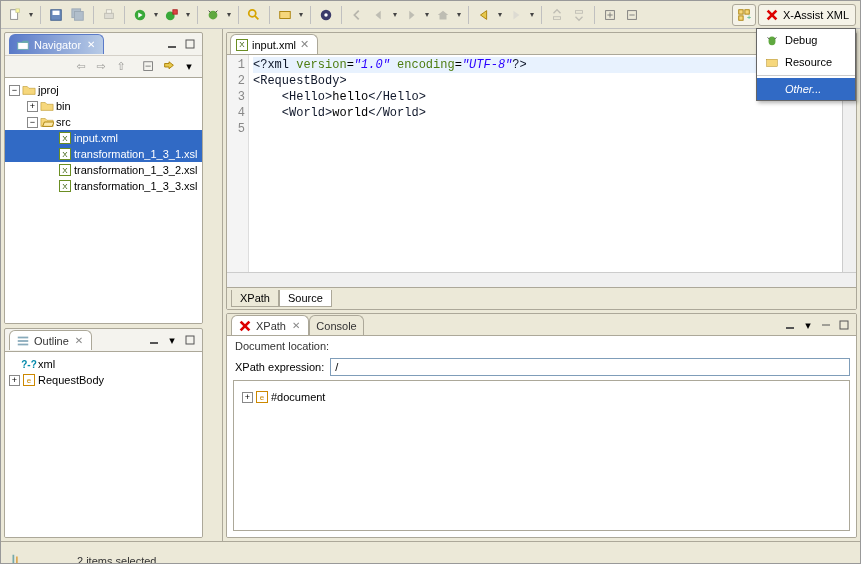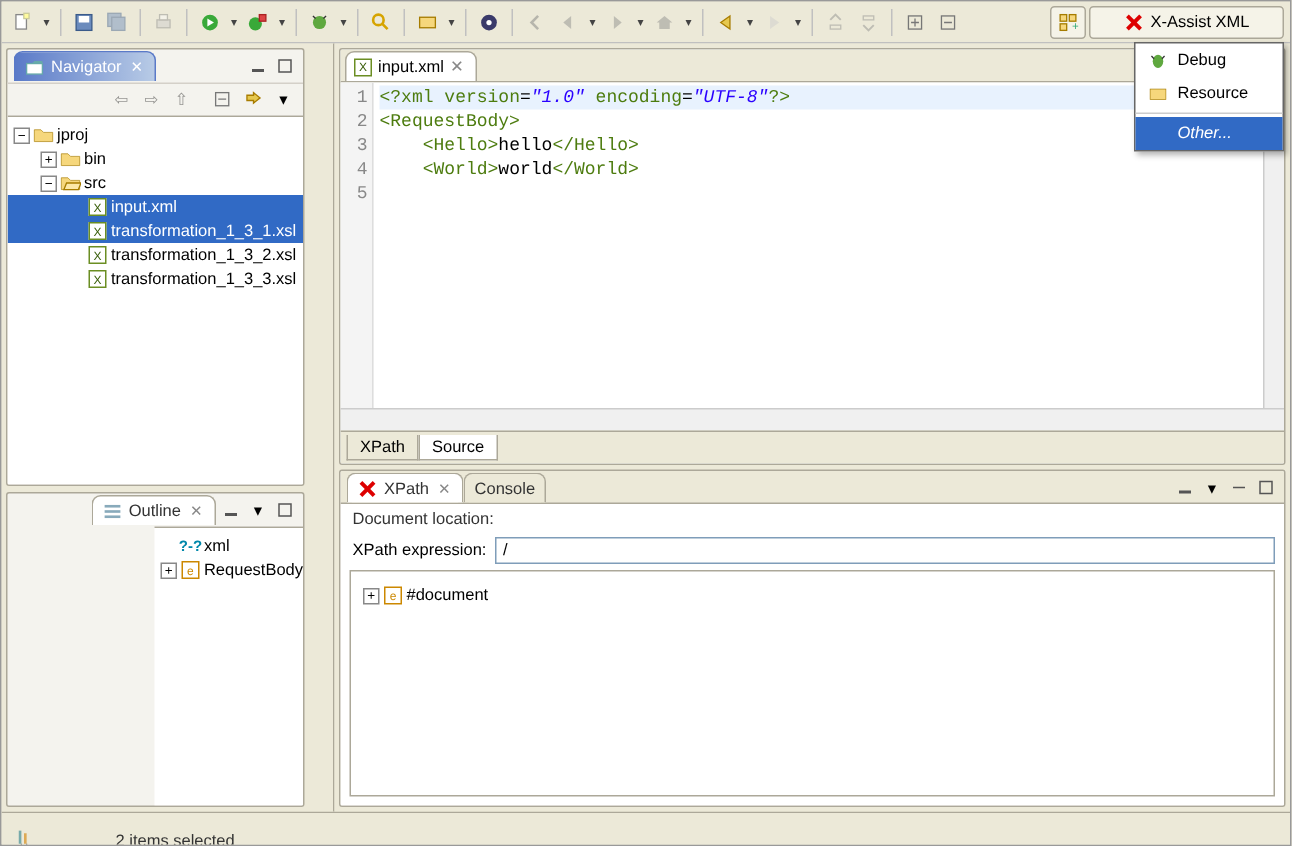--- a/index.html
+++ b/index.html
@@ -50,21 +50,21 @@
     display: flex;
     align-items: center;
     gap: 2px;
     position: relative;
   }
   .pers-btn {
     height: 22px;
     border: 1px solid #aca899;
     background: #f5f3e8;
     border-radius: 3px;
-    padding: 0 22px;
+    padding: 0 6px;
     display: flex;
     align-items: center;
     gap: 4px;
     font-size: 11px;
     cursor: pointer;
   }
   .pers-btn.icon-only { padding: 0 4px; }
   .pers-menu {
     position: absolute;
     top: 24px;
@@ -169,21 +169,21 @@
     border-radius: 2px;
   }
   .view-body {
     flex: 1;
     background: #fff;
     border-top: 1px solid #aca899;
     overflow: auto;
     position: relative;
   }
   .navigator { flex: 1; }
-  .outline { height: 210px; align-items: flex-end; }
+  .outline { height: 210px; }
 
   
   .view-subtoolbar {
     height: 22px;
     background: #f4f3ee;
     border-top: 1px solid #d4d0c8;
     display: flex;
     align-items: center;
     justify-content: flex-end;
     padding: 0 4px;
@@ -278,21 +278,21 @@
     font-size: 12px;
   }
   .gutter div { height: 16px; line-height: 16px; }
   .code {
     flex: 1;
     padding: 2px 4px;
     position: relative;
   }
   .code-line { height: 16px; line-height: 16px; white-space: pre; }
   .code-line.current { background: #e8f2fe; }
-  .t-tag { color: #4d7c0f; }
+  .t-tag { color: #0f172a; }
   .t-attr { color: #4d7c0f; }
   .t-str { color: #2a00ff; font-style: italic; }
   .t-txt { color: #000; }
   .editor-hscroll {
     height: 15px;
     background: #f0f0f0;
     border-top: 1px solid #ccc;
   }
   .editor-bottomtabs {
     height: 22px;

